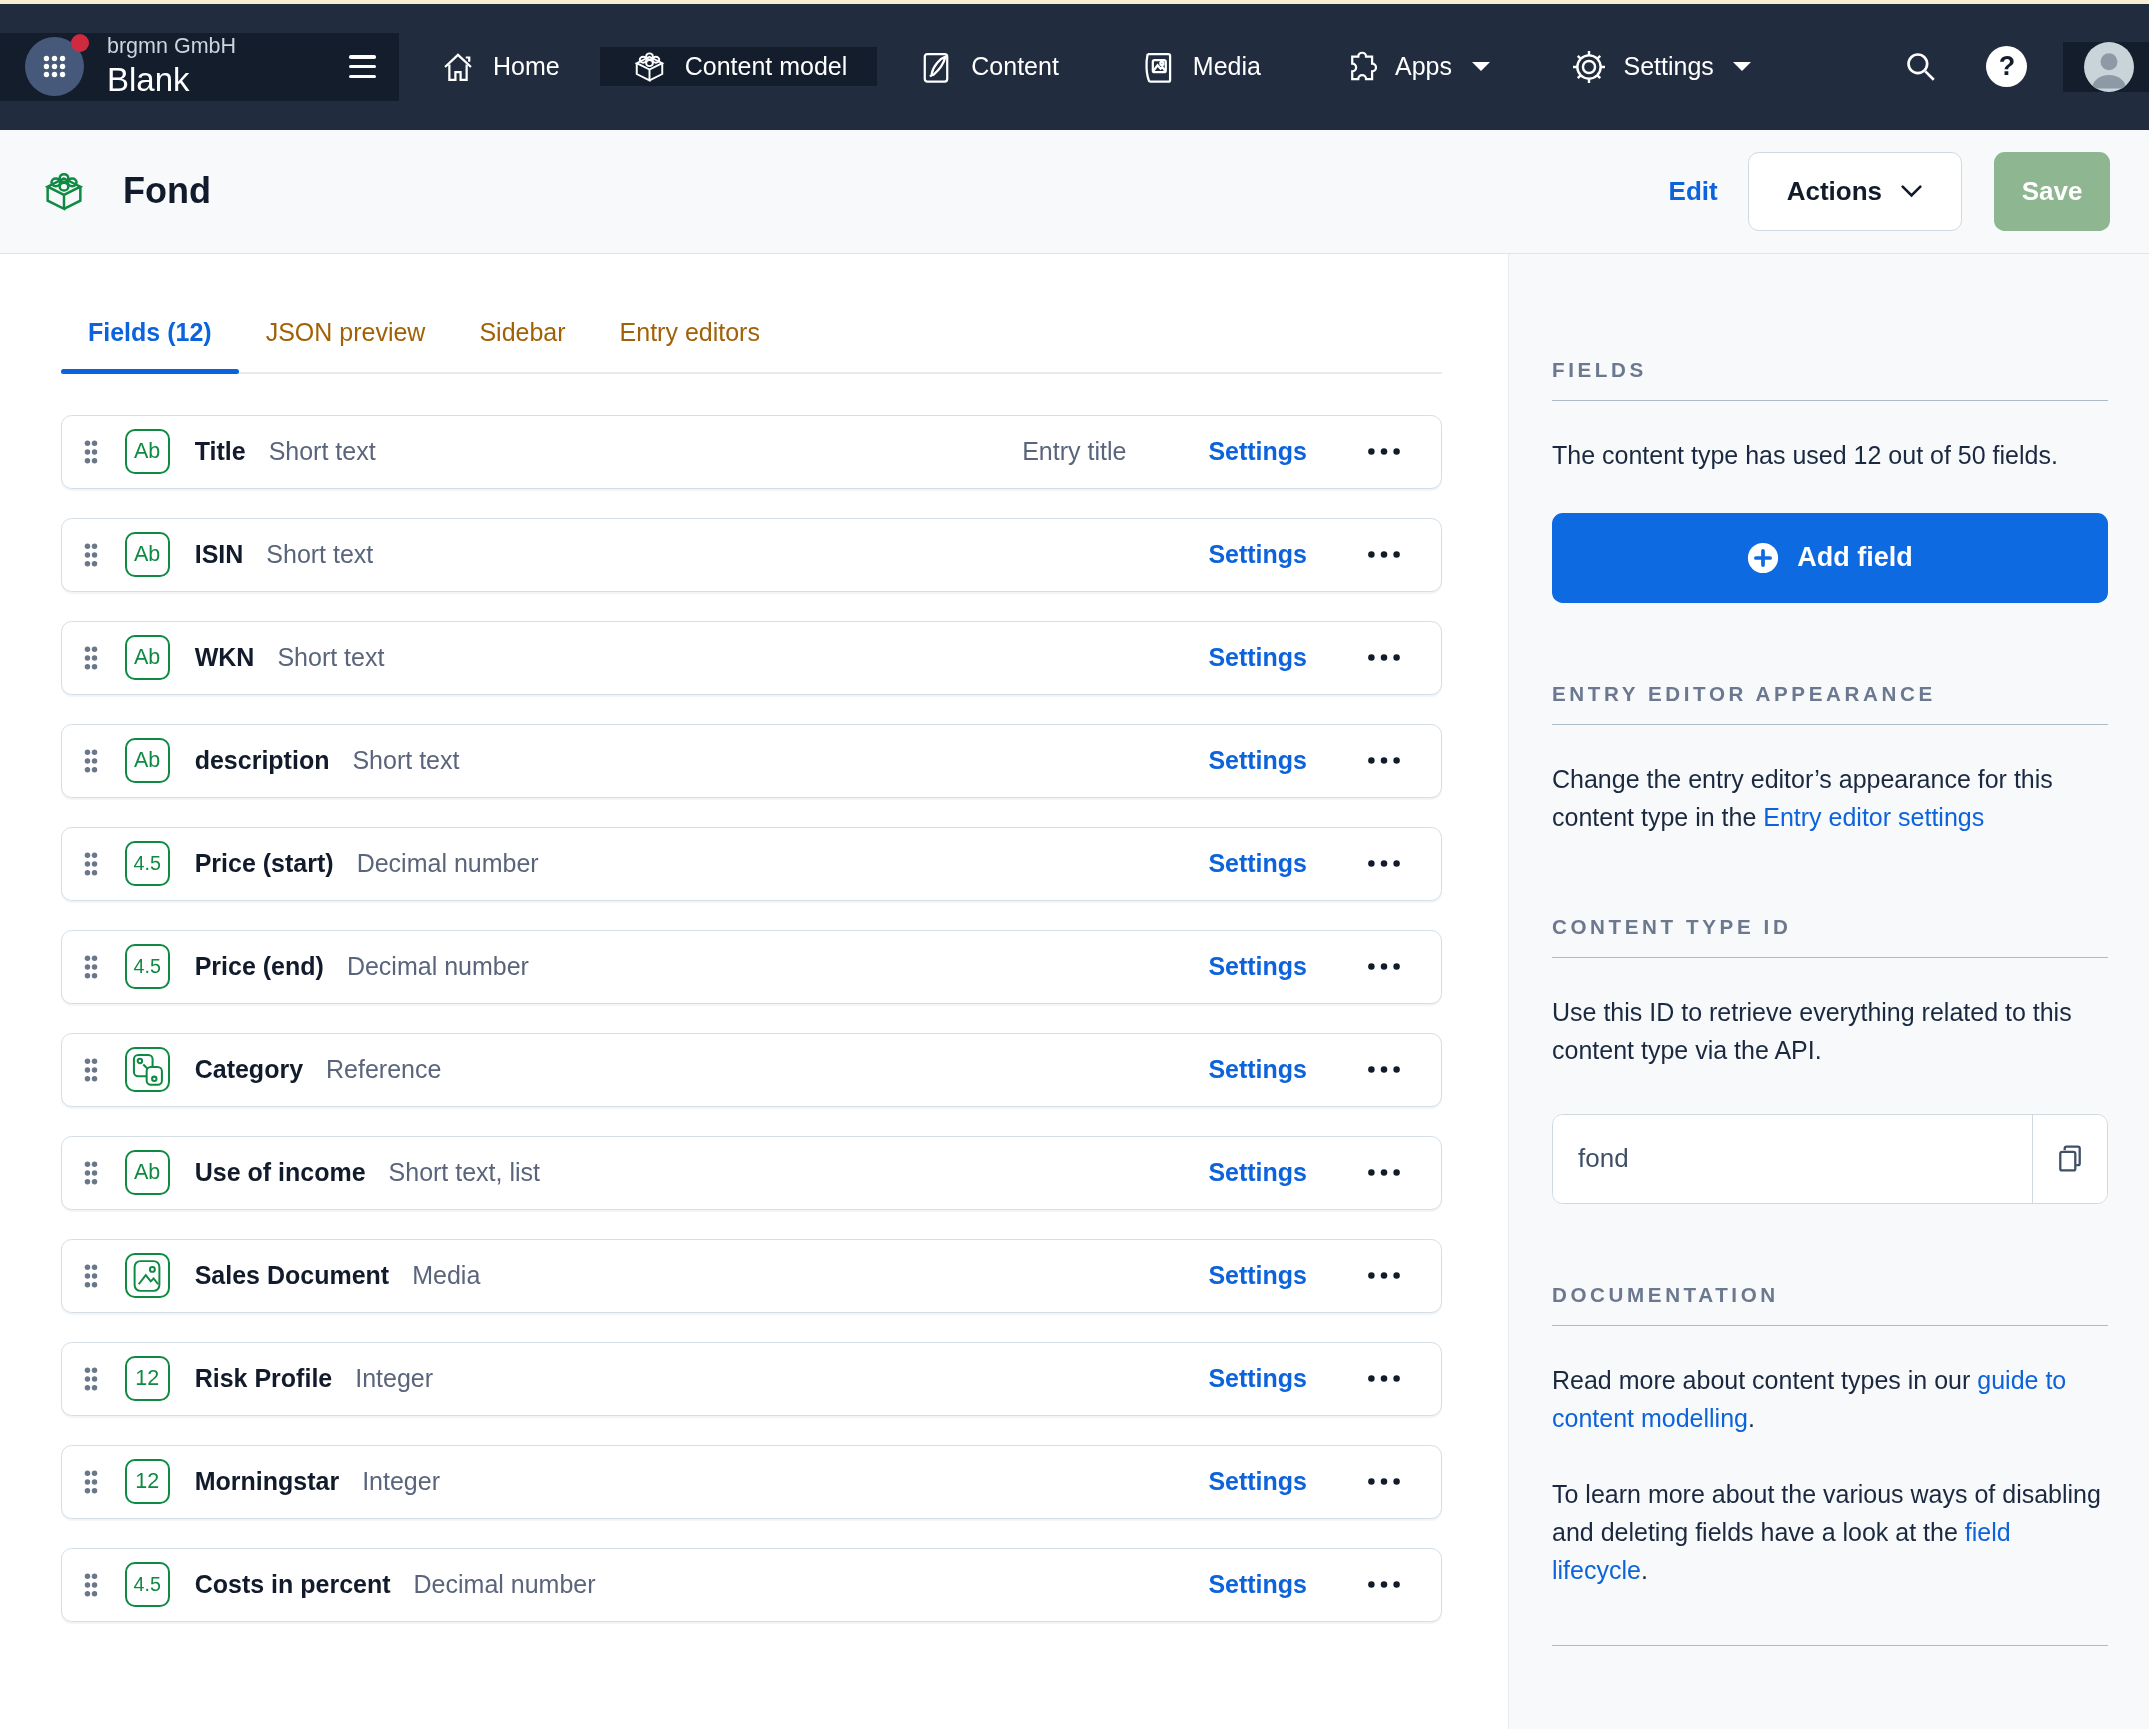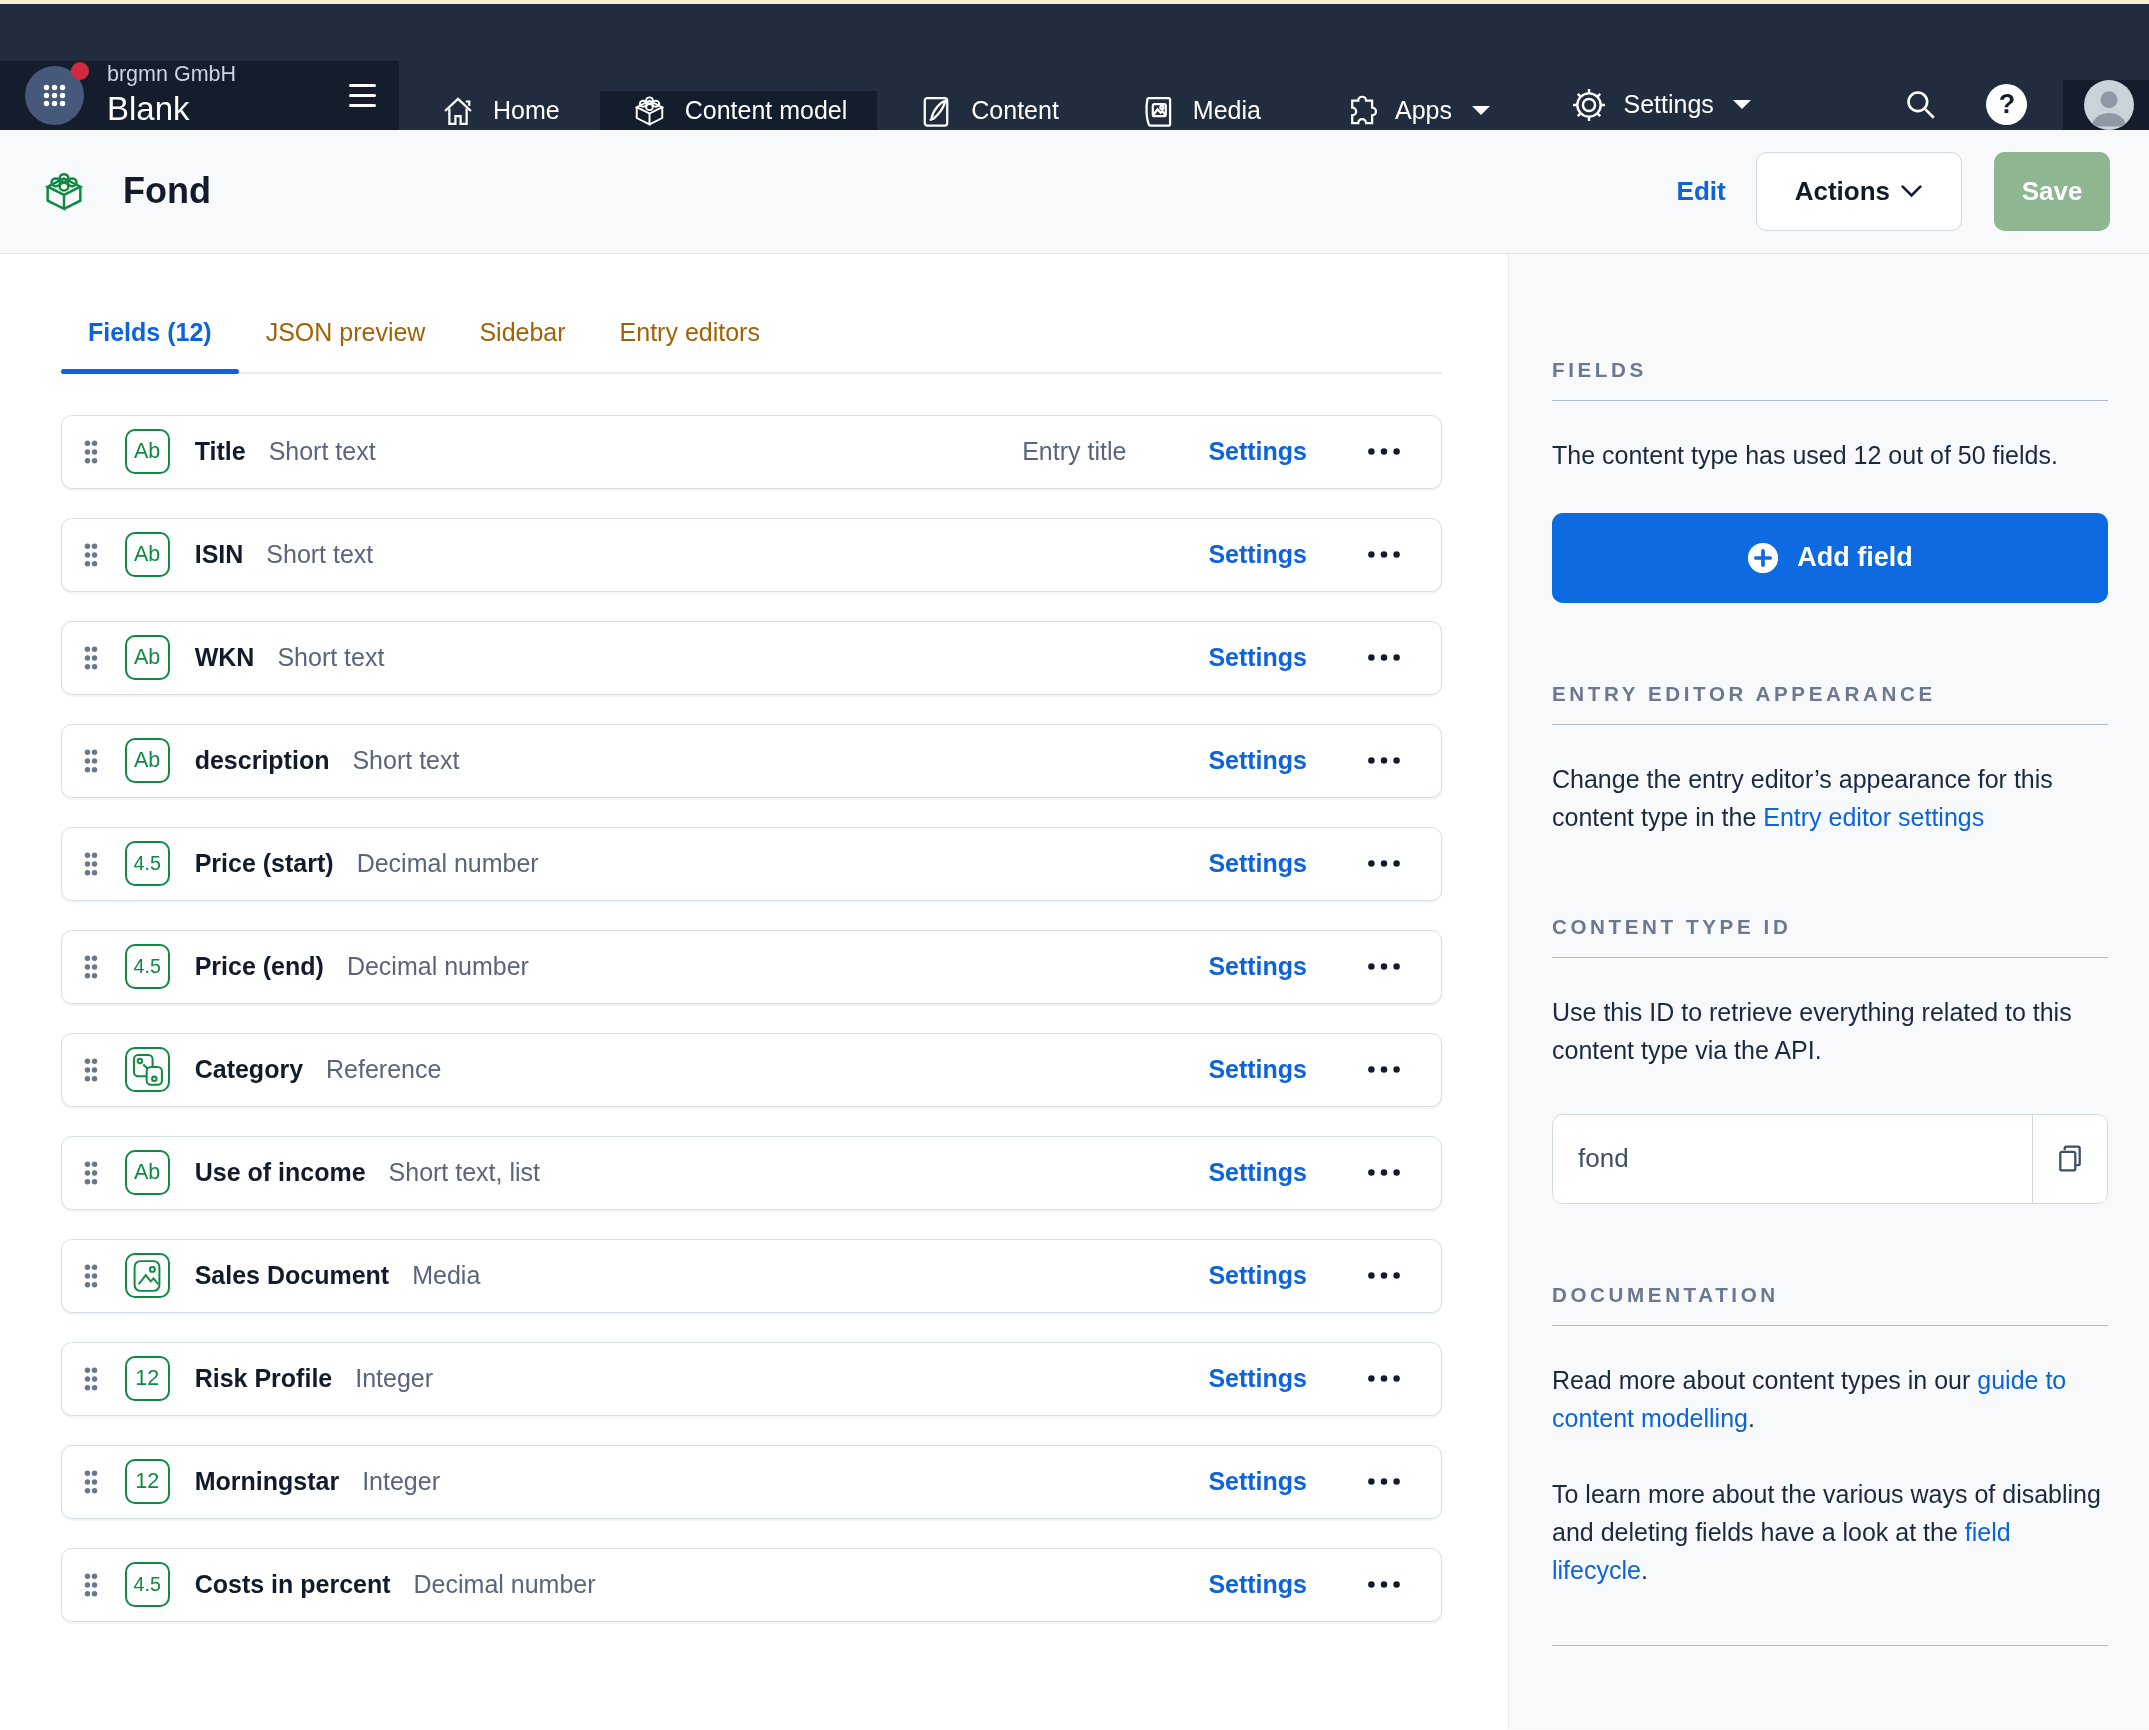--- a/index.html
+++ b/index.html
@@ -13,21 +13,21 @@
     --line:#e7ebee;
     --card-line:#d5dee4;
     --rule:#aebcc9;
     --panel:#f7f9fa;
   }
   *{box-sizing:border-box;margin:0;padding:0}
   html,body{width:2149px;height:1730px;overflow:hidden;background:#fff;
     font-family:"Liberation Sans","DejaVu Sans",sans-serif;color:var(--ink);}
   .top-strip{height:3.6px;background:#f7eed3}
   
-  .topbar{height:126px;background:var(--nav-base);display:flex;align-items:flex-end;color:#fff}
+  .topbar{height:126px;background:var(--nav-base);display:flex;align-items:center;color:#fff}
   .brand{width:399px;background:var(--nav-dark);display:flex;align-items:center;padding-left:25px;flex:0 0 auto}
   .brand-avatar{position:relative;width:59px;height:59px;flex:0 0 auto}
   .brand-avatar .dot{position:absolute;top:-3.6px;right:-5.4px;width:18px;height:18px;border-radius:50%;background:#cf2a3f}
   .brand-text{margin-left:23px;line-height:1.25}
   .brand-org{font-size:21.5px;color:#ccd4df}
   .brand-space{font-size:33px;color:#fff}
   .hamburger{margin-left:auto;margin-right:23px;width:27px;display:flex;flex-direction:column;gap:6.3px;cursor:pointer}
   .hamburger span{height:3.6px;background:#fff;border-radius:1.8px}
   .nav-item{display:flex;align-items:center;gap:16px;padding:0 40px;font-size:25px;white-space:nowrap;cursor:pointer}
   .nav-item.active{background:var(--nav-dark);padding:0 30px}
@@ -38,21 +38,21 @@
   .icon-btn.search{margin-left:107px}
   .help-circle{width:41px;height:41px;border-radius:50%;background:#fff;color:var(--nav-dark);
     font-size:27px;font-weight:700;display:flex;align-items:center;justify-content:center;margin-left:43px;cursor:pointer}
   .account{width:124px;height:100%;background:var(--nav-dark);display:flex;align-items:center;justify-content:center;gap:10.7px;margin-left:36px;cursor:pointer}
   
   .page-header{height:124px;background:var(--panel);border-bottom:1.8px solid #dfe6ea;display:flex;align-items:center;padding:0 39px}
   .page-title{font-size:36px;font-weight:700;margin-left:34px;color:#111b2b}
   .ph-right{margin-left:auto;display:flex;align-items:center}
   .edit-link{color:var(--accent);font-size:26px;font-weight:700;cursor:pointer}
   .actions-btn{margin-left:30px;height:79px;padding:0 38px;background:#fff;border:1.8px solid #cfd9e0;border-radius:10.7px;
-    font-size:26px;font-weight:700;color:#111b2b;display:flex;align-items:center;gap:10px;cursor:pointer}
+    font-size:26px;font-weight:700;color:#111b2b;display:flex;align-items:center;gap:18px;cursor:pointer}
   .save-btn{margin-left:32px;height:79px;width:116px;background:#8db691;border:none;border-radius:10.7px;
     font-size:26px;font-weight:700;color:#fff;cursor:pointer}
   
   .content{display:flex;height:1475px}
   .main{width:1509px;flex:0 0 auto;border-right:1.8px solid var(--line);padding:64px 0 12px 61px;overflow:hidden}
   .tabs{display:flex;width:1381px;border-bottom:2.7px solid var(--line)}
   .tab{position:relative;padding:0 27px 25px 27px;font-size:25px;color:#a16207;font-weight:400;cursor:pointer}
   .tab.active{color:var(--accent);font-weight:700}
   .tab.active::after{content:"";position:absolute;left:0;right:0;bottom:-2.7px;height:5.4px;border-radius:2.7px;background:var(--accent)}
   .rows{margin-top:41px;width:1381px}

